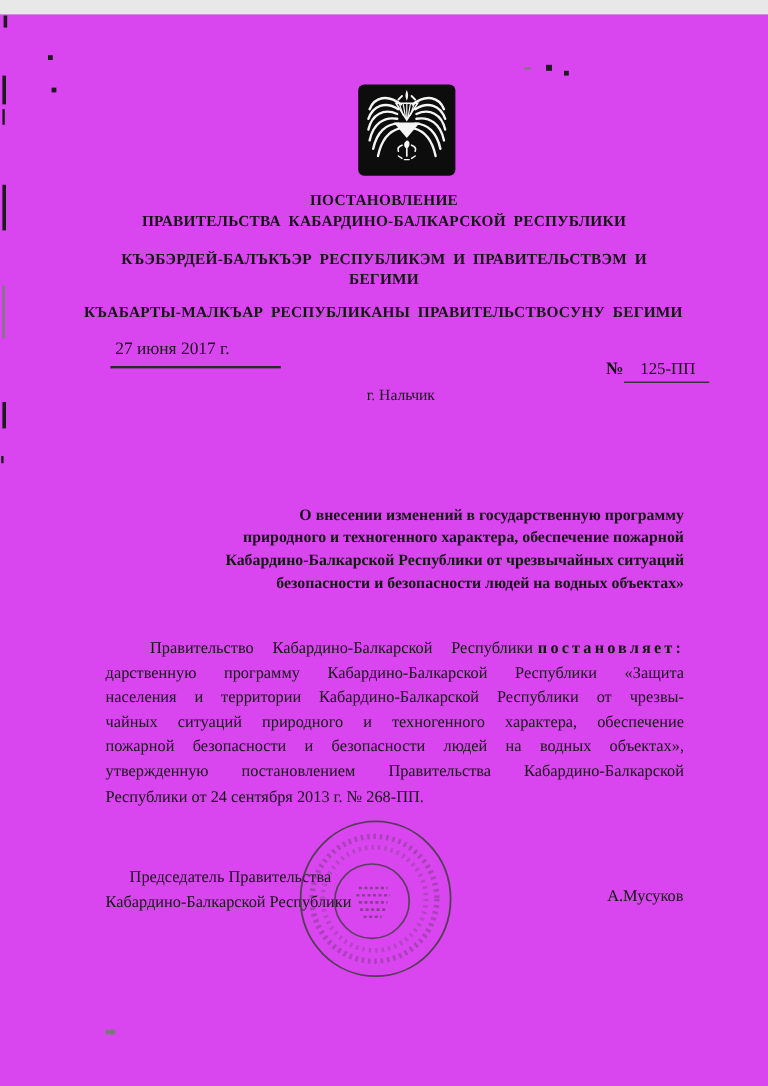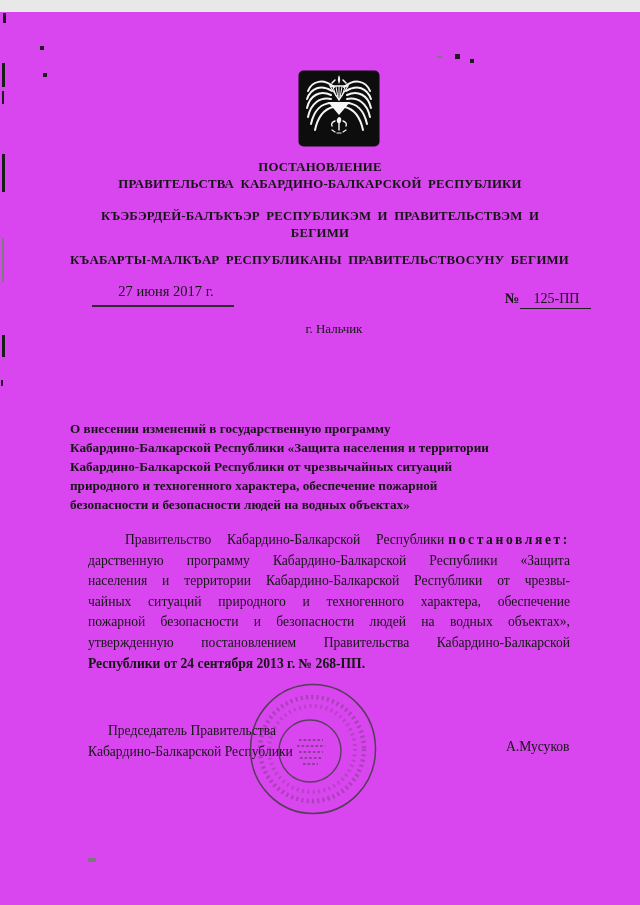--- a/index.html
+++ b/index.html
@@ -23,43 +23,43 @@
     text-align:center; font-weight:bold; font-size:12.8px; line-height:17px;
     word-spacing:3px; letter-spacing:0.2px;
   }
   .hdr-krc {
     position:absolute; left:70px; top:240px; width:500px;
     text-align:left; font-weight:bold; font-size:12.8px; line-height:17px;
     word-spacing:3px; letter-spacing:0.2px;
   }
   .date {
     position:absolute; left:96px; top:271px; width:140px;
-    font-size:14.5px; text-align:center;
+    font-size:14.5px; text-align:left;
   }
   .date-line { position:absolute; left:92px; top:293px; width:142px; height:2px; background:#2a2a2a; }
-  .doc-number { position:absolute; left:505px; top:278px; font-size:14.5px; font-weight:bold;text-align:right; }
+  .doc-number { position:absolute; left:505px; top:288px; font-size:14.5px; font-weight:bold;text-align:right; }
   .doc-number .num {
     font-weight:normal; display:inline-block; padding:0 12px 1px 14px;
     border-bottom:1.6px solid #222; font-size:14px;
   }
   .city { position:absolute; left:0; top:309px; width:668px; text-align:center; font-size:13px; }
 
   
   .subject {
     position:absolute; left:70px; top:407px; width:500px;
-    text-align:left; font-weight:bold; font-size:13.2px; line-height:19px;
+    text-align:right; font-weight:bold; font-size:13.2px; line-height:19px;
   }
 
   
   .body-par {
     position:absolute; left:88px; top:518px; width:482px;
     font-size:13.6px; line-height:20.6px;
   }
   .jline { text-align:justify; text-align-last:justify; }
-  .jline.last { text-align-last:left;font-weight:bold; }
+  .jline.last { text-align-last:left; }
   .jline.indent { padding-left:37px; }
   .resolve-bold { font-weight:bold; letter-spacing:2.6px; margin-left:4px; }
 
   
   .sig-title { position:absolute; left:88px; top:709px; font-size:13.6px; line-height:20.5px; }
   .sig-title .l1 { padding-left:20px; }
   .sig-name { position:absolute; left:506px; top:727px; font-size:13.6px; }
   .seal { position:absolute; left:247px; top:670px; width:132px; height:134px; }
 
   
@@ -126,23 +126,22 @@
   <div class="date-line"></div>
 
   <div class="doc-number">
     <span>№</span><span class="num">125-ПП</span>
   </div>
 
   <div class="city">г. Нальчик</div>
 
   <div class="subject">
     <div>О внесении изменений в государственную программу</div>
-    <div>Кабардино-Балкарской Республики «Защита населения и территории</div>
+    <div>природного и техногенного характера, обеспечение пожарной</div>
     <div>Кабардино-Балкарской Республики от чрезвычайных ситуаций</div>
-    <div>природного и техногенного характера, обеспечение пожарной</div>
     <div>безопасности и безопасности людей на водных объектах»</div>
   </div>
 
   <div class="body-par">
     <div class="jline indent">
       <span>Правительство Кабардино-Балкарской Республики</span><span class="resolve-bold">постановляет:</span>
     </div>
     <div class="jline">дарственную программу Кабардино-Балкарской Республики «Защита</div>
     <div class="jline">населения и территории Кабардино-Балкарской Республики от чрезвы-</div>
     <div class="jline">чайных ситуаций природного и техногенного характера, обеспечение</div>

